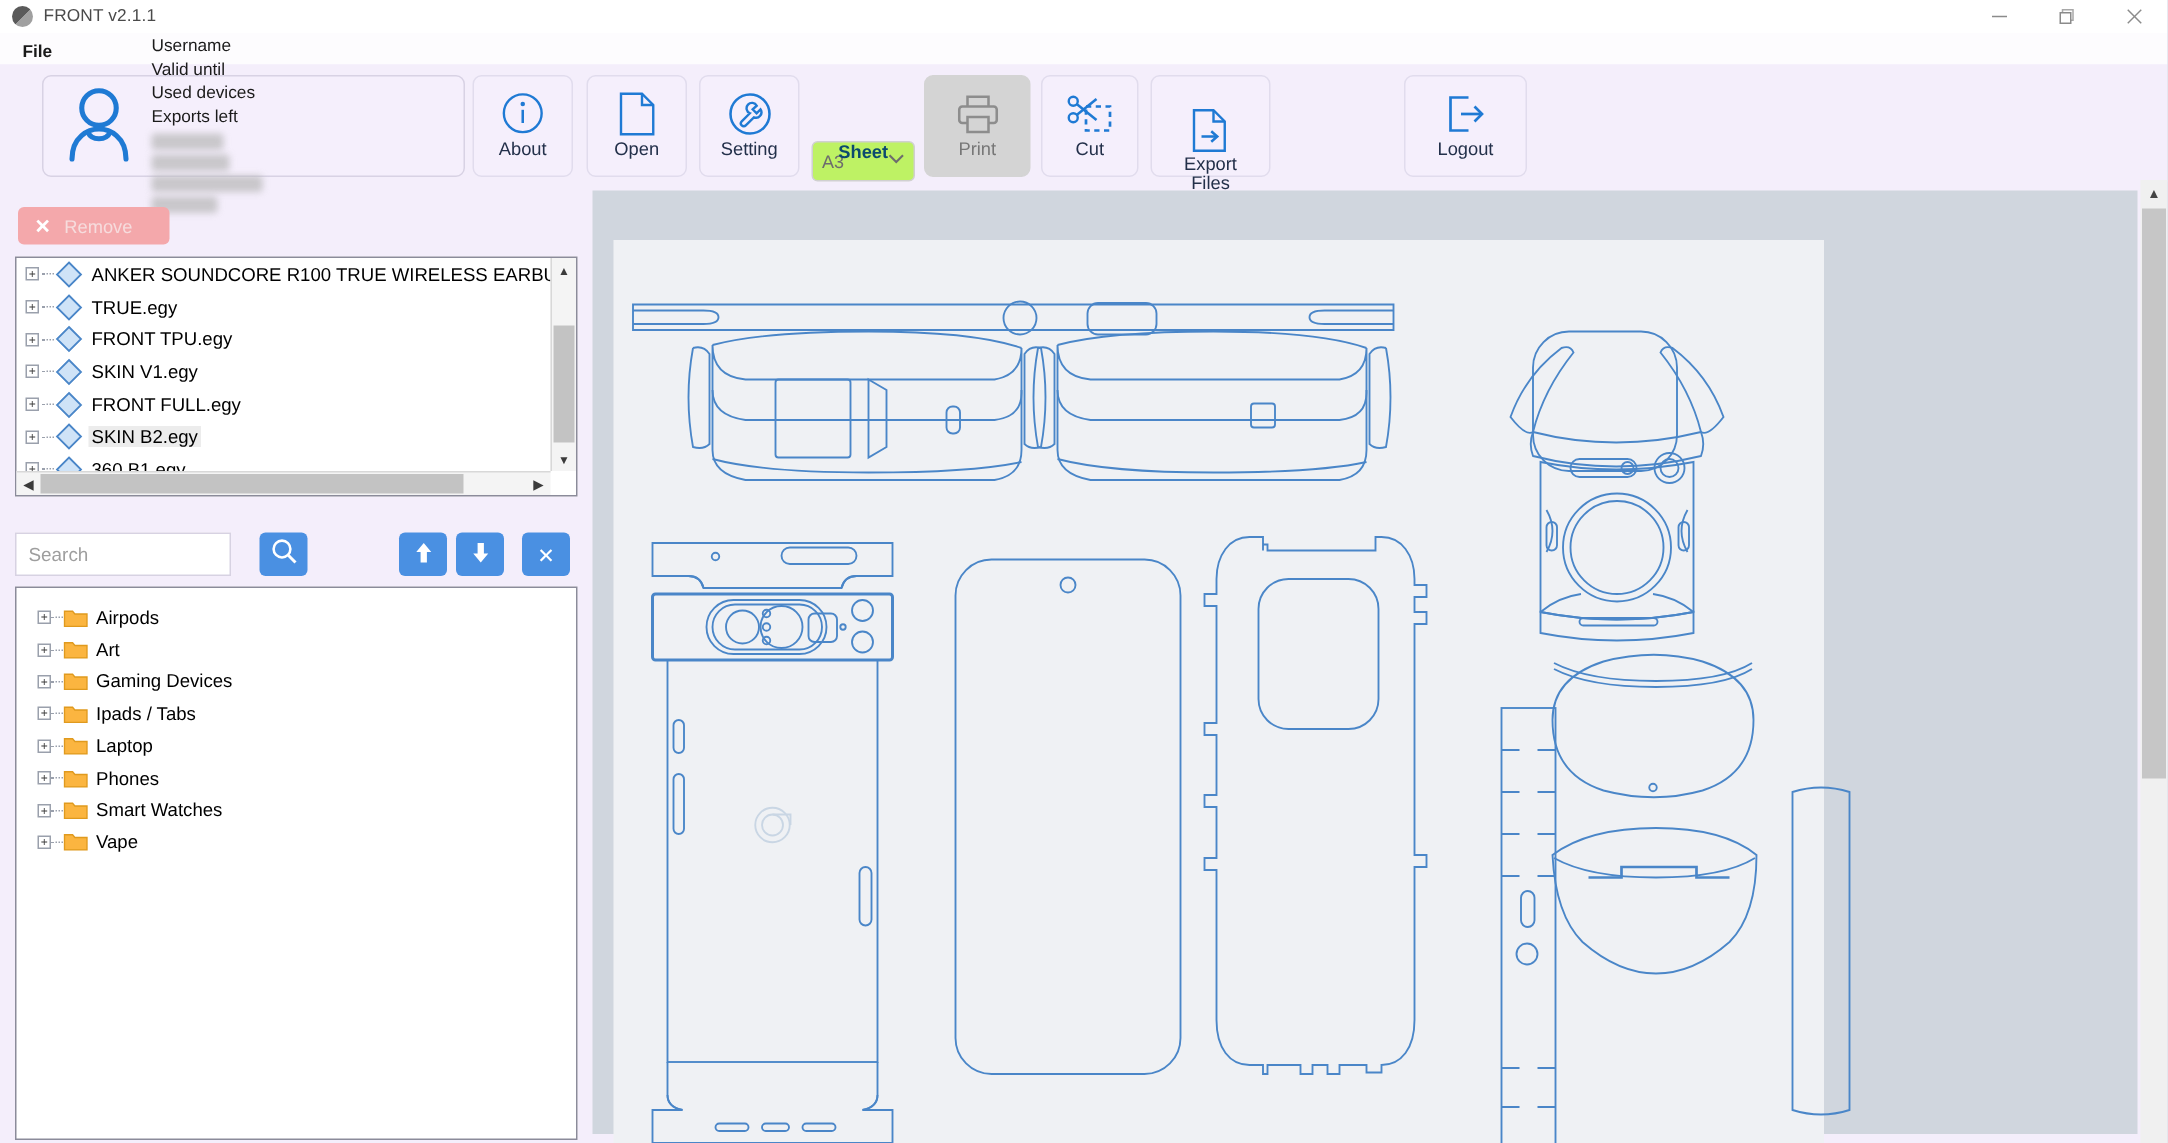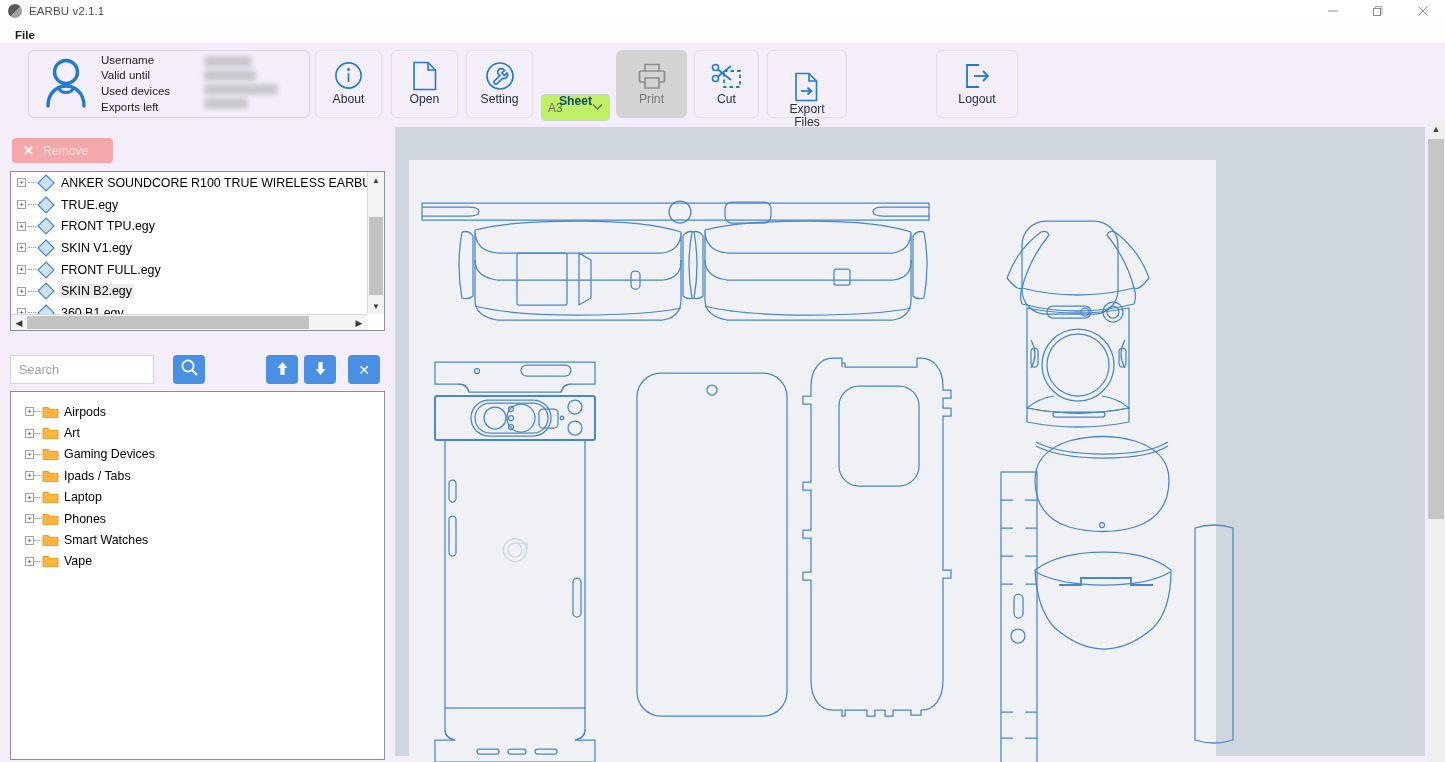--- a/index.html
+++ b/index.html
@@ -40,21 +40,21 @@
   #toolbar{
     position:absolute; left:0; top:43px; width:1445px; height:78px;
     background:#f4eefb;
   }
   #usercard{
     position:absolute; left:28px; top:7px; width:282px; height:68px;
     background:#f5effc; border:1px solid #d8d2e4; border-radius:6px;
     display:flex; align-items:center;
   }
   #usercard .avatar{ width:54px; margin-left:14px; margin-right:4px; }
-  #usercard .info{ display:flex; font-size:11.5px; color:#1b1b1b; line-height:15.6px;}
+  #usercard .info{ display:flex; font-size:11.5px; color:#1b1b1b; line-height:15.6px;flex-direction:column;}
   #usercard .labels{ width:103px; }
   #usercard .values{ }
   .blurred{
     display:block; height:11px; margin-top:3px; margin-bottom:1.6px;
     background:#b8b8b8; border-radius:2px;
     filter:blur(2.6px); opacity:.72;
     color:transparent; font-size:0;
   }
 
   .tbtn{
@@ -192,21 +192,21 @@
   #rightsb .ar{ height:18px; display:flex;align-items:center;justify-content:center;color:#444;font-size:9px;}
   #rightsb .thumb{ position:absolute;left:1px;right:1px;top:19px;height:380px;background:#c6c6c6;}
 
   svg{ overflow:visible; }
 </style>
 </head>
 <body>
 
 <div id="titlebar">
   <div class="app-ico"></div>
-  <div class="title">EARBU v2.1.1</div>
+  <div class="title">FRONT v2.1.1</div>
   <div id="winbtns">
     <div class="wb">
       <svg width="12" height="12" viewBox="0 0 12 12">
           <line x1="1" y1="6" x2="11" y2="6" stroke="#8b8b8b" stroke-width="1"></line>
         </svg>
     </div>
     <div class="wb">
       <svg width="12" height="12" viewBox="0 0 12 12">
         <rect x="3" y="1.5" width="7" height="7" fill="none" stroke="#a8a8a8" stroke-width="1"></rect>
         <rect x="1.5" y="3.5" width="7" height="7" fill="#ffffff" stroke="#8b8b8b" stroke-width="1"></rect>

